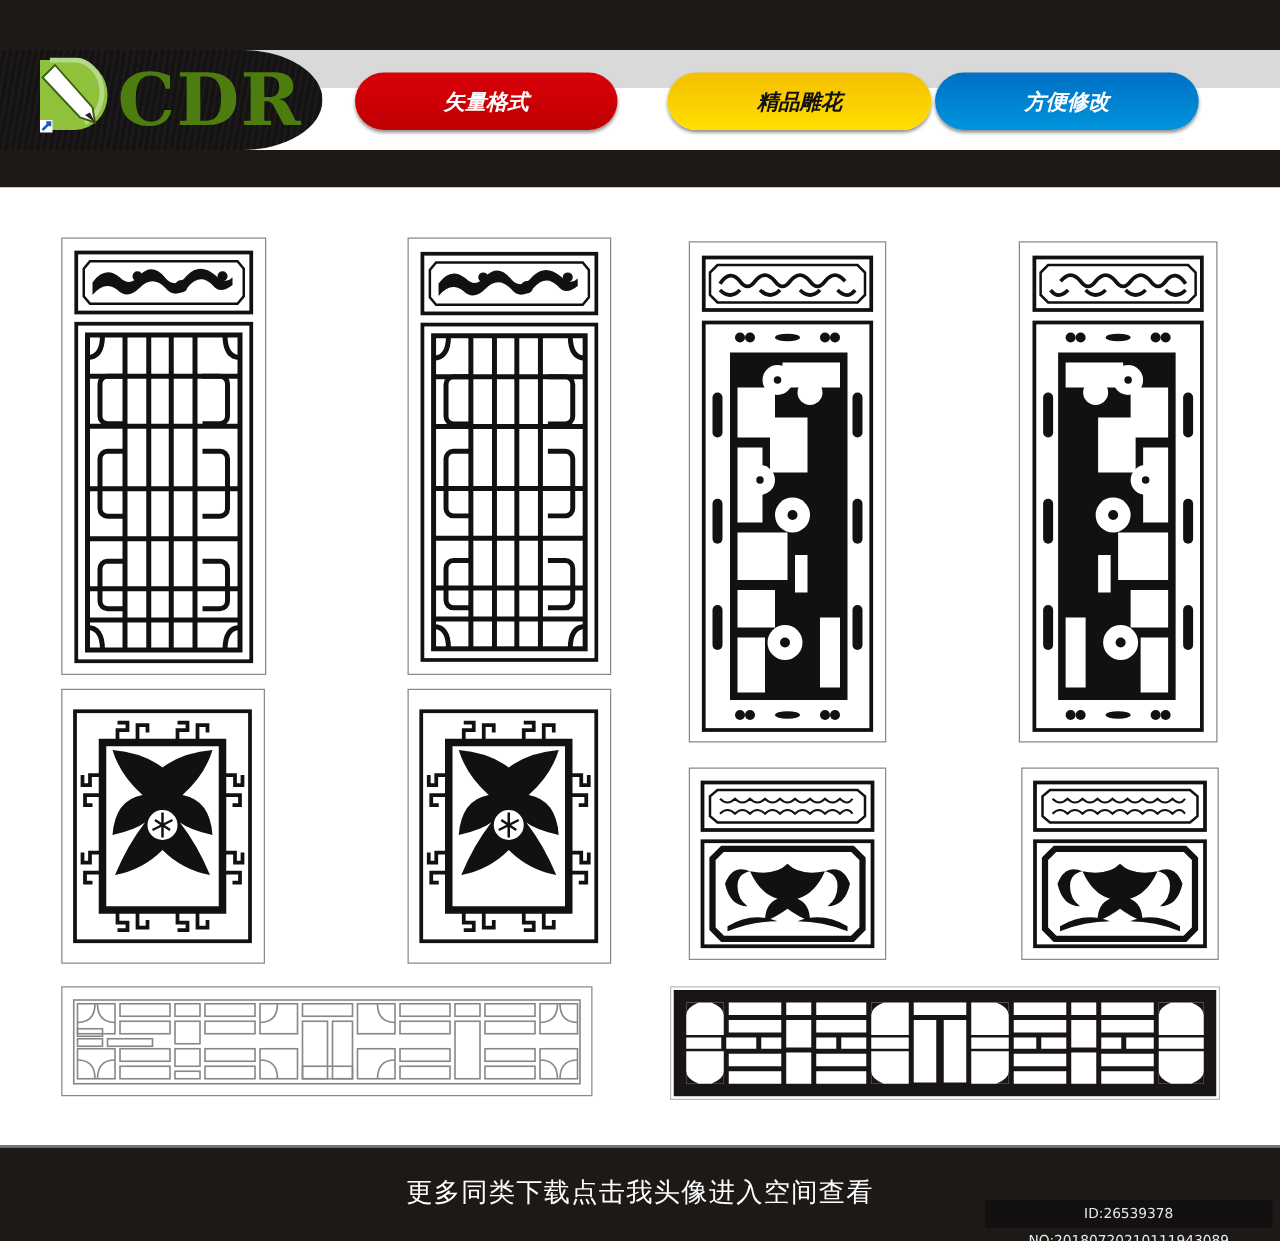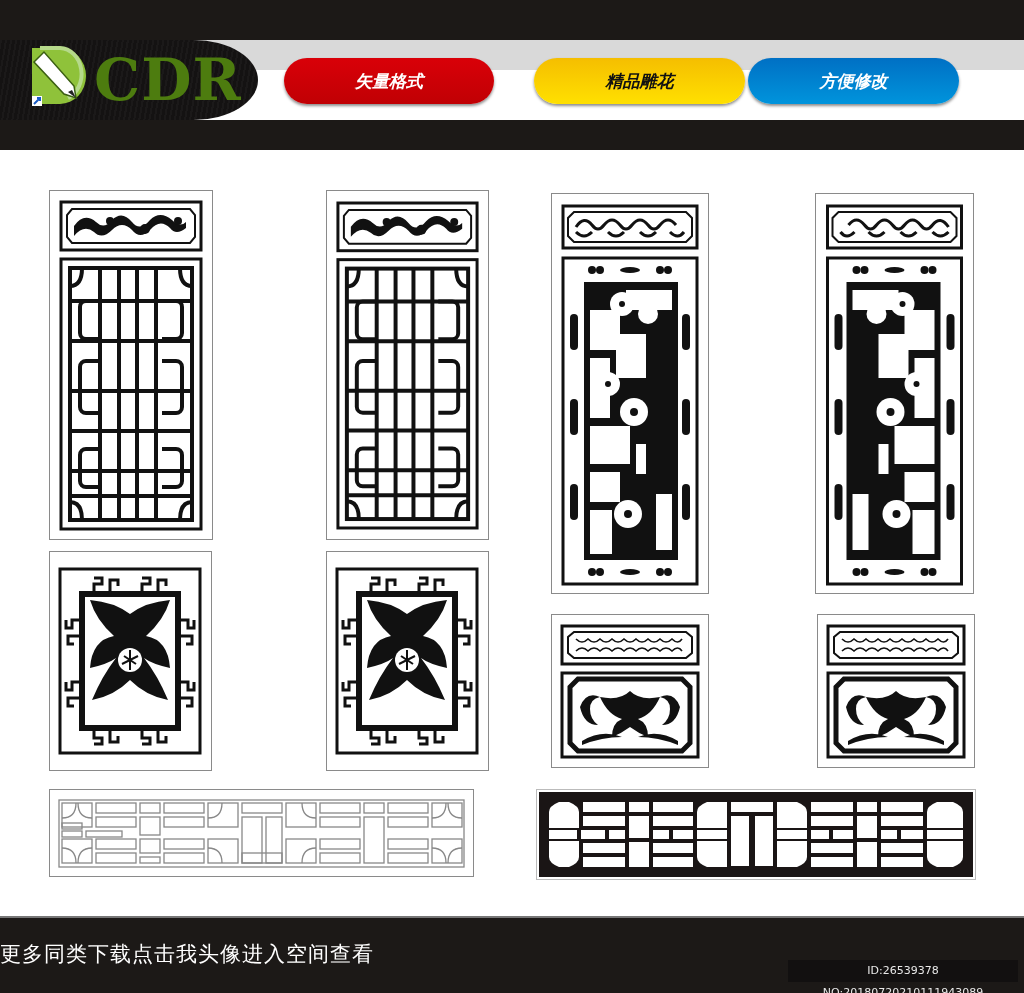--- a/index.html
+++ b/index.html
@@ -12,21 +12,21 @@
   .logo-icon{position:absolute;left:28px;top:46px;width:60px;height:62px;}
   .logo-text{position:absolute;left:94px;top:48px;font-family:"DejaVu Serif",serif;font-weight:bold;font-size:58px;letter-spacing:1px;color:#4d7c0f;line-height:64px;}
   .pill{position:absolute;top:58px;height:46px;border-radius:23px;display:flex;align-items:center;justify-content:center;font-weight:bold;font-size:17px;box-shadow:0 2px 3px rgba(0,0,0,0.45);font-style:italic;}
   .pill-red{left:284px;width:210px;background:linear-gradient(#d90008,#c00004);color:#fff;}
   .pill-yellow{left:517px;width:211px;background:linear-gradient(#f5be00,#ffe000);color:#111;margin-left:17px;}
   .pill-blue{left:748px;width:211px;background:linear-gradient(#0070c4,#0094dc);color:#fff;}
   .canvas{position:absolute;left:0;top:150px;width:1024px;height:766px;background:#fff;border-bottom:2px solid #777;}
   .panel{position:absolute;border:1px solid #8a8a8a;background:#fff;}
   .panel svg{position:absolute;left:0;top:0;}
   .footer{position:absolute;left:0;top:918px;width:1024px;height:75px;background:#1c1917;}
-  .footer-slogan{position:absolute;left:0;width:1024px;top:22px;color:#fff;font-size:21px;letter-spacing:1px;}
+  .footer-slogan{position:absolute;left:0;width:1024px;top:22px;text-align:center;color:#fff;font-size:21px;letter-spacing:1px;}
   .footer-brand{position:absolute;left:14px;top:44px;color:#fff;font-weight:bold;font-size:17px;}
   .footer-brand .cn{font-family:"DejaVu Serif",serif;font-size:18px;margin-right:4px;}
   .footer-id{position:absolute;left:788px;top:42px;width:230px;height:22px;background:#121010;color:#e8e8e8;font-size:11px;line-height:22px;text-align:center;}
 </style>
 </head>
 <body>
 
 <div class="topbar"></div>
 <div class="header"></div>
 <div class="header-dark"></div>

